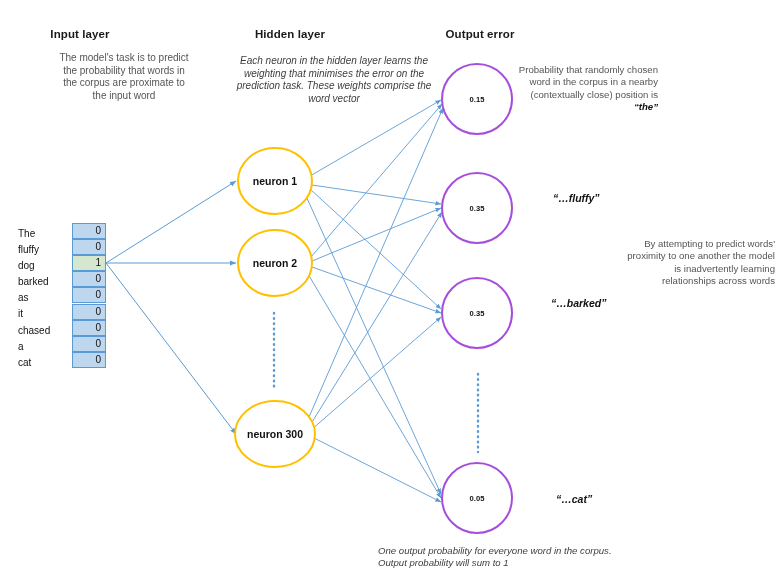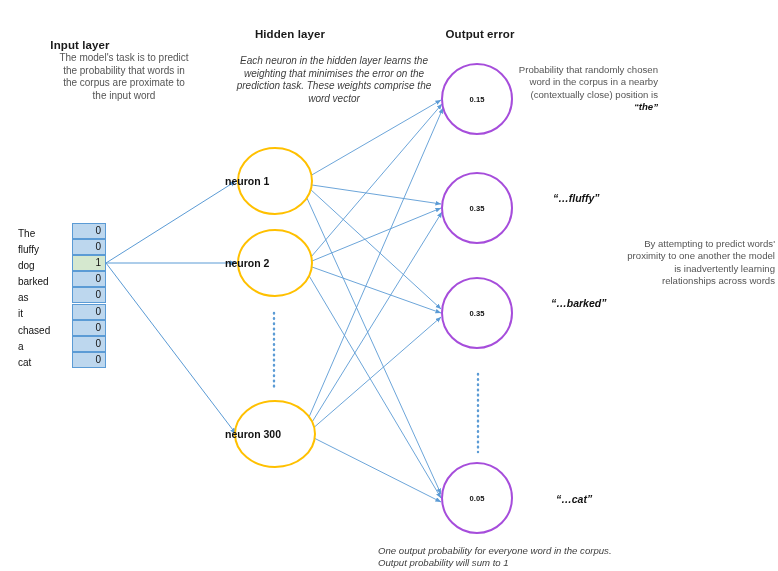--- a/index.html
+++ b/index.html
@@ -66,20 +66,21 @@
     padding-right: 4px;
     line-height: 14.5px;
   }
   .vec-cell.hot {
     background: #d5e8cf;
   }
 
   
   .node-label {
     position: absolute;
+    text-align: center;
     font-size: 10.5px;
     font-weight: bold;
     color: #111111;
     white-space: nowrap;
   }
   .out-label {
     position: absolute;
     text-align: center;
     font-size: 7.6px;
     font-weight: bold;
@@ -163,21 +164,21 @@
   <g>
     <circle cx="477" cy="99" r="35" fill="#ffffff" stroke="#a64ddb" stroke-width="2"></circle>
     <circle cx="477" cy="208" r="35" fill="#ffffff" stroke="#a64ddb" stroke-width="2"></circle>
     <circle cx="477" cy="313" r="35" fill="#ffffff" stroke="#a64ddb" stroke-width="2"></circle>
     <circle cx="477" cy="498" r="35" fill="#ffffff" stroke="#a64ddb" stroke-width="2"></circle>
   </g>
 
   <line x1="478" y1="374" x2="478" y2="452" stroke="#5b9bd5" stroke-width="2.4" stroke-linecap="round" stroke-dasharray="0.6 4.6"></line>
 </svg>
 
-<div class="abs col-title" style="left:0px; top:39px; width:160px;">Input layer</div>
+<div class="abs col-title" style="left:0px; top:28px; width:160px;">Input layer</div>
 <div class="abs col-title" style="left:190px; top:28px; width:200px;">Hidden layer</div>
 <div class="abs col-title" style="left:390px; top:28px; width:180px;">Output error</div>
 
 <div class="abs desc" style="left:15px; top:52px; width:130px;">The model's task is to predict the probability that words in the corpus are proximate to the input word</div>
 <div class="abs desc desc-italic" style="left:185px; top:55px; width:210px;">Each neuron in the hidden layer learns the weighting that minimises the error on the prediction task. These weights comprise the word vector</div>
 
 <div class="abs word-col" style="left:18px; top:226px;">
   <div>The</div>
   <div>fluffy</div>
   <div>dog</div>

